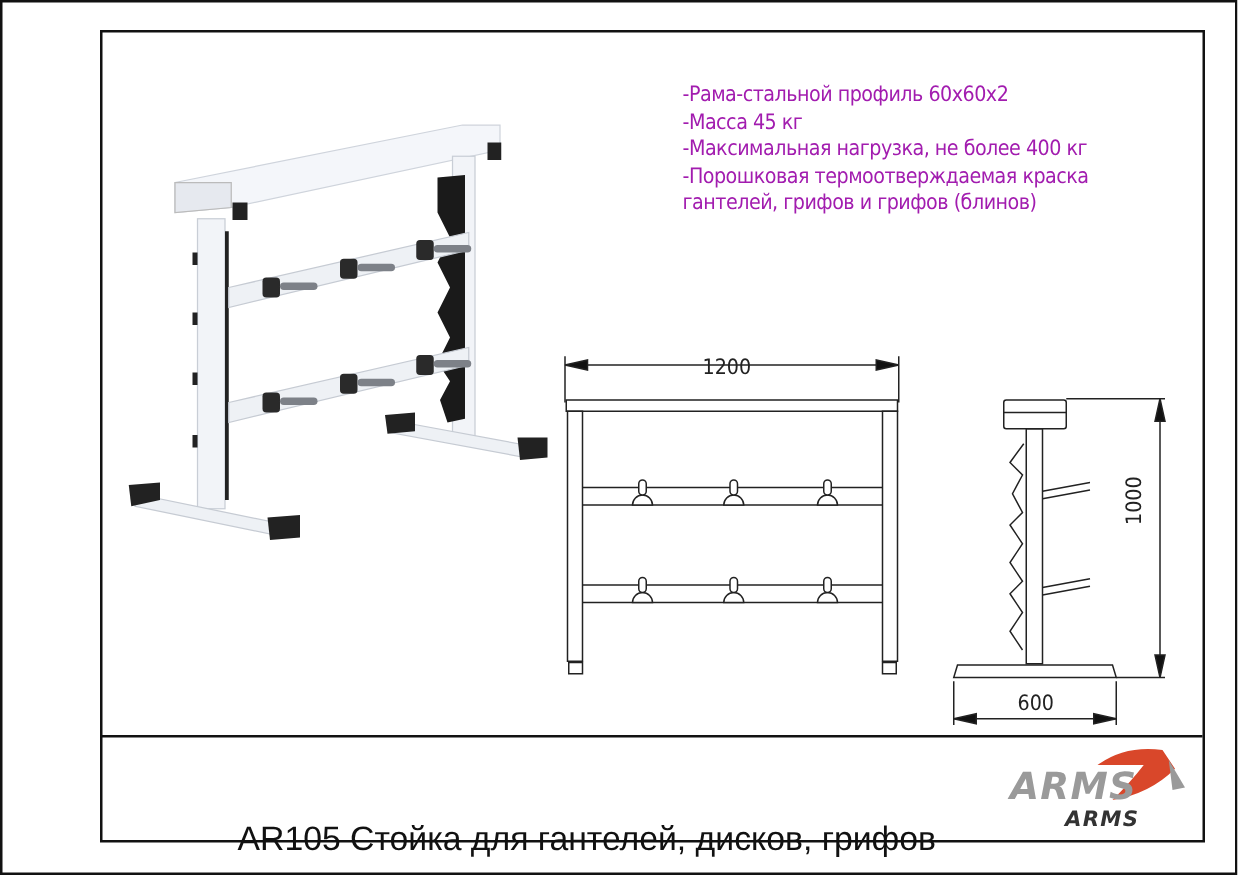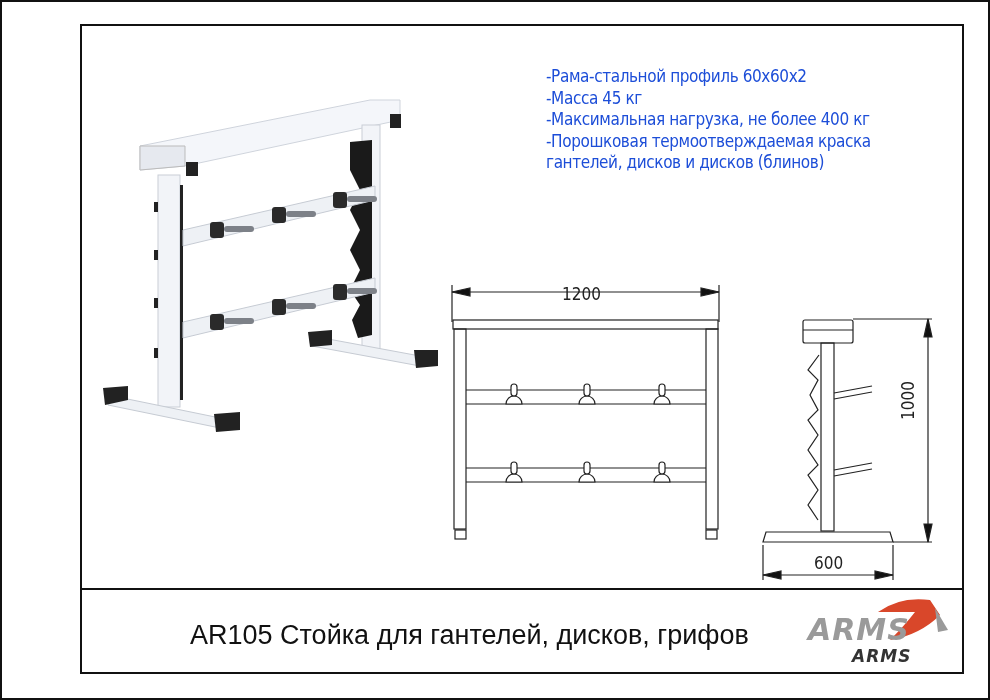--- a/index.html
+++ b/index.html
@@ -1,22 +1,22 @@
 <!DOCTYPE html>
 <html><head>
 <meta charset="utf-8">
 <style>
   html, body { margin:0; padding:0; background:#fff; }
   body { width:990px; height:700px; position:relative; overflow:hidden; font-family:"DejaVu Sans", sans-serif; }
   .outer { position:absolute; left:0; top:0; width:986px; height:696px; border:2px solid #111; }
   .inner { position:absolute; left:80px; top:24px; width:880px; height:646px; border:2px solid #111; }
   .divider { position:absolute; left:80px; top:588px; width:882px; height:2px; background:#111; }
-  .specs { position:absolute; left:546px; top:66px; font-family:"DejaVu Sans Condensed","DejaVu Sans", sans-serif; font-size:17px; line-height:21.5px; color:#1d4ed8; font-stretch:condensed; letter-spacing:-0.4px; }
+  .specs { position:absolute; left:546px; top:66px; font-family:"DejaVu Sans Condensed","DejaVu Sans", sans-serif; font-size:17px; line-height:21.5px; color:#a21caf; font-stretch:condensed; letter-spacing:-0.4px; }
   .specs div { white-space:nowrap; }
-  .title { position:absolute; left:190px; top:620px; font-family:"Liberation Sans", sans-serif; font-size:27px; color:#111; white-space:nowrap; }
+  .title { position:absolute; left:190px; top:656px; font-family:"Liberation Sans", sans-serif; font-size:27px; color:#111; white-space:nowrap; }
   .dim { position:absolute; font-family:"DejaVu Sans", sans-serif; font-size:17px; color:#222; font-stretch:condensed; }
   svg { position:absolute; left:0; top:0; }
   .logo-big { position:absolute; left:808px; top:612px; font-family:"DejaVu Sans", sans-serif; font-weight:bold; font-style:italic; font-size:30px; color:#9a9a9a; letter-spacing:1px; }
   .logo-small { position:absolute; left:852px; top:646px; font-family:"DejaVu Sans", sans-serif; font-weight:bold; font-style:italic; font-size:17px; color:#333; letter-spacing:1px; }
 </style>
 </head>
 <body>
 
 <div class="outer"></div>
 <div class="inner"></div>
@@ -130,21 +130,21 @@
     <path d="M878,612 Q900,596 930,600 L940,615 Q920,635 890,640 Q905,625 915,612 Z" fill="#d9472a"></path>
     <path d="M935,608 L948,630 L938,632 Z" fill="#9a9a9a"></path>
   </g>
 </svg>
 
 <div class="specs">
   <div>-Рама-стальной профиль 60х60х2</div>
   <div>-Масса 45 кг</div>
   <div>-Максимальная нагрузка, не более 400 кг</div>
   <div>-Порошковая термоотверждаемая краска</div>
-  <div>гантелей, дисков и дисков (блинов)</div>
+  <div>гантелей, грифов и грифов (блинов)</div>
 </div>
 
 <div class="dim" style="left:562px; top:284px;">1200</div>
 <div class="dim" style="left:898px; top:420px; transform:rotate(-90deg); transform-origin:left top;">1000</div>
 <div class="dim" style="left:814px; top:553px;">600</div>
 
 <div class="title">AR105 Стойка для гантелей, дисков, грифов</div>
 
 <div class="logo-big">ARMS</div>
 <div class="logo-small">ARMS</div>

